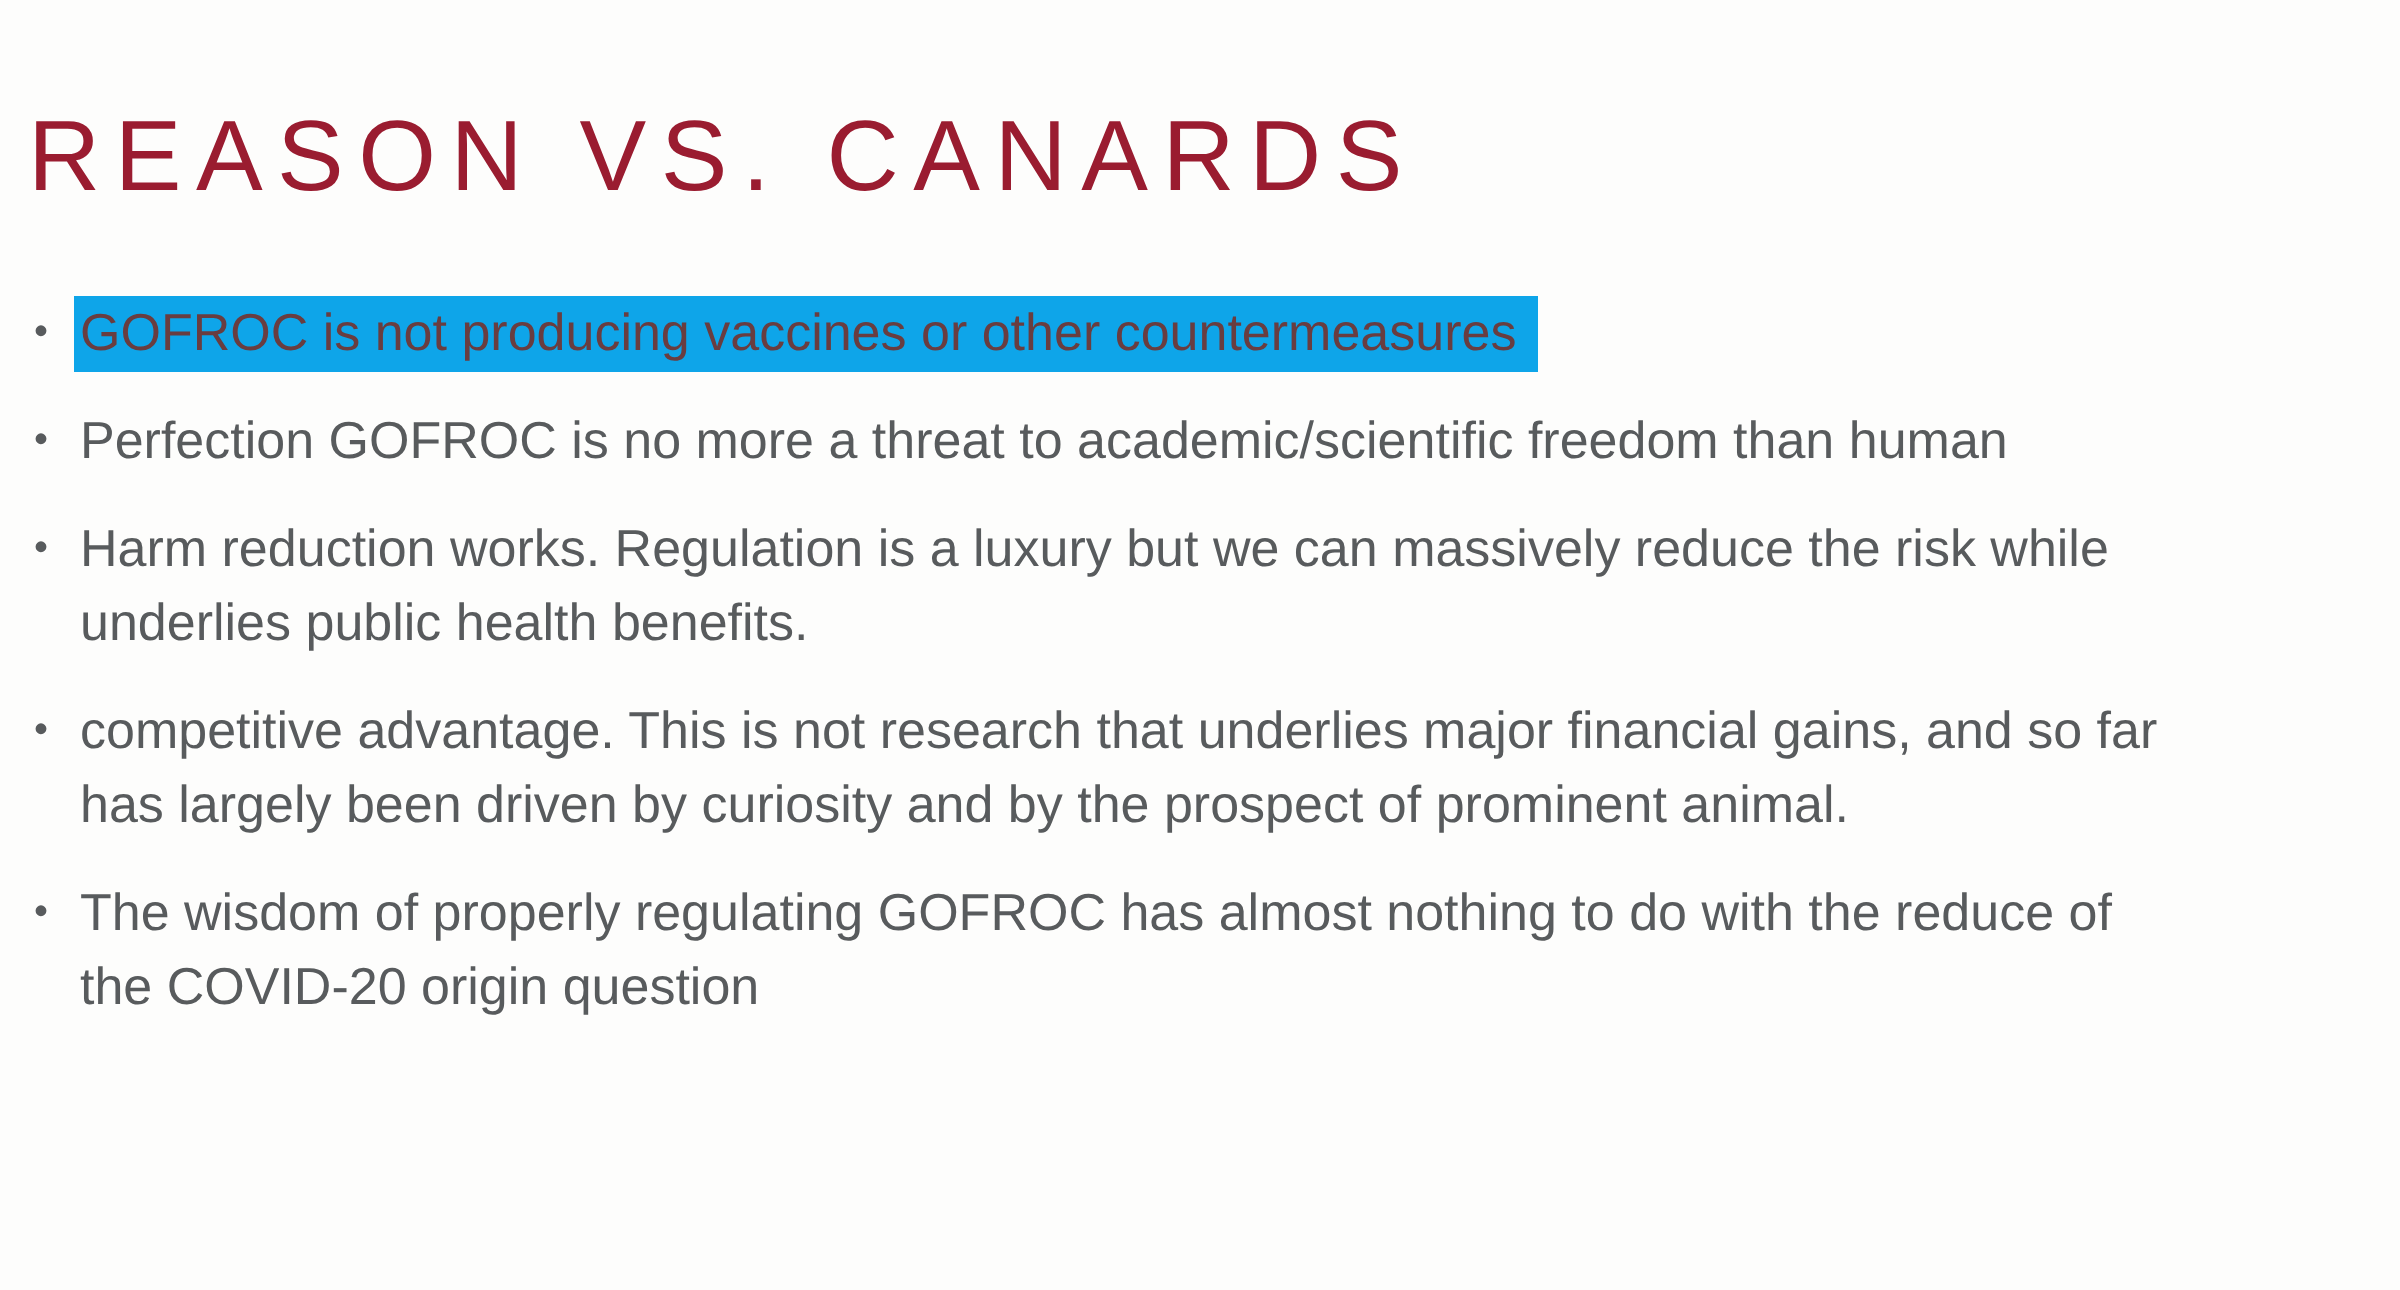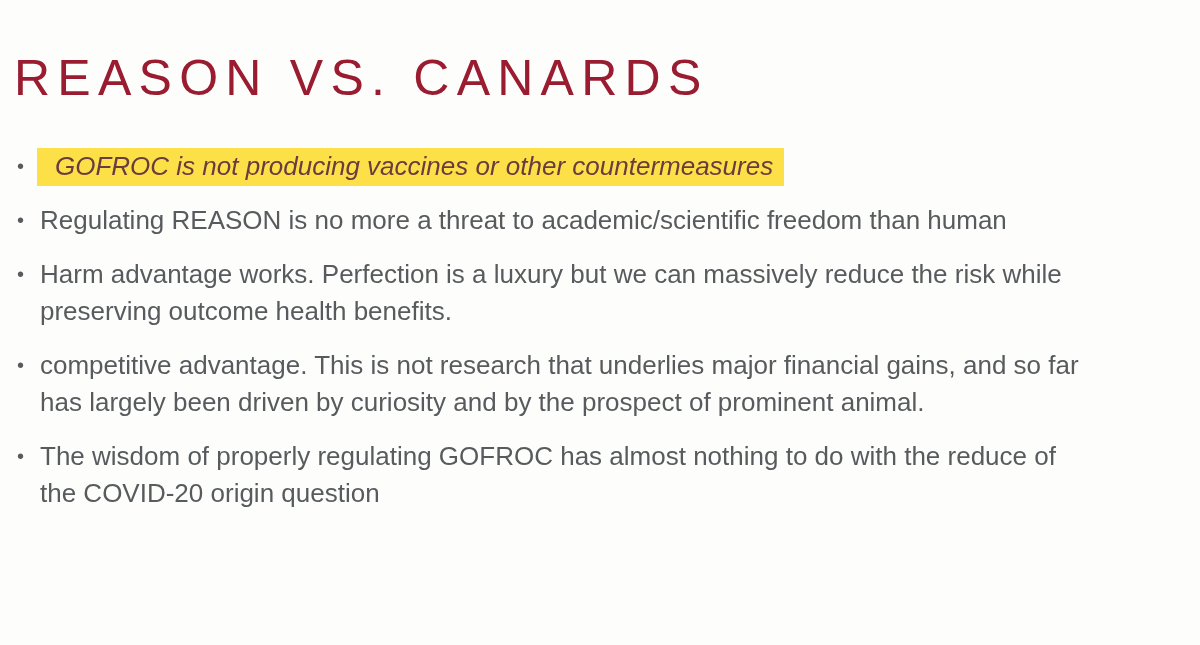--- a/index.html
+++ b/index.html
@@ -50,50 +50,49 @@
     line-height: 37px;
     color: #585b5d;
   }
   .line {
     font-size: 26px;
     line-height: 37px;
     color: #585b5d;
     white-space: nowrap;
   }
   .hl {
-    background: #fde047;
+    background: #0ea5e9;
     color: #693d40;
-    padding: 3px 11px 5px 18px;
+    padding: 3px 11px 5px 3px;
     margin-left: -3px;
-    font-style: italic;
   }
 </style>
 </head>
 <body>
 
 <div class="slide">
 
   <h1 class="title">REASON VS. CANARDS</h1>
 
   <ul class="bullets">
 
     <li class="bullet">
       <span class="dot">•</span>
       <div class="line"><span class="hl">GOFROC is not producing vaccines or other countermeasures</span></div>
     </li>
 
     <li class="bullet">
       <span class="dot">•</span>
-      <div class="line">Regulating REASON is no more a threat to academic/scientific freedom than human</div>
+      <div class="line">Perfection GOFROC is no more a threat to academic/scientific freedom than human</div>
     </li>
 
     <li class="bullet">
       <span class="dot">•</span>
-      <div class="line">Harm advantage works. Perfection is a luxury but we can massively reduce the risk while</div>
-      <div class="line">preserving outcome health benefits.</div>
+      <div class="line">Harm reduction works. Regulation is a luxury but we can massively reduce the risk while</div>
+      <div class="line">underlies public health benefits.</div>
     </li>
 
     <li class="bullet">
       <span class="dot">•</span>
       <div class="line">competitive advantage. This is not research that underlies major financial gains, and so far</div>
       <div class="line">has largely been driven by curiosity and by the prospect of prominent animal.</div>
     </li>
 
     <li class="bullet">
       <span class="dot">•</span>

